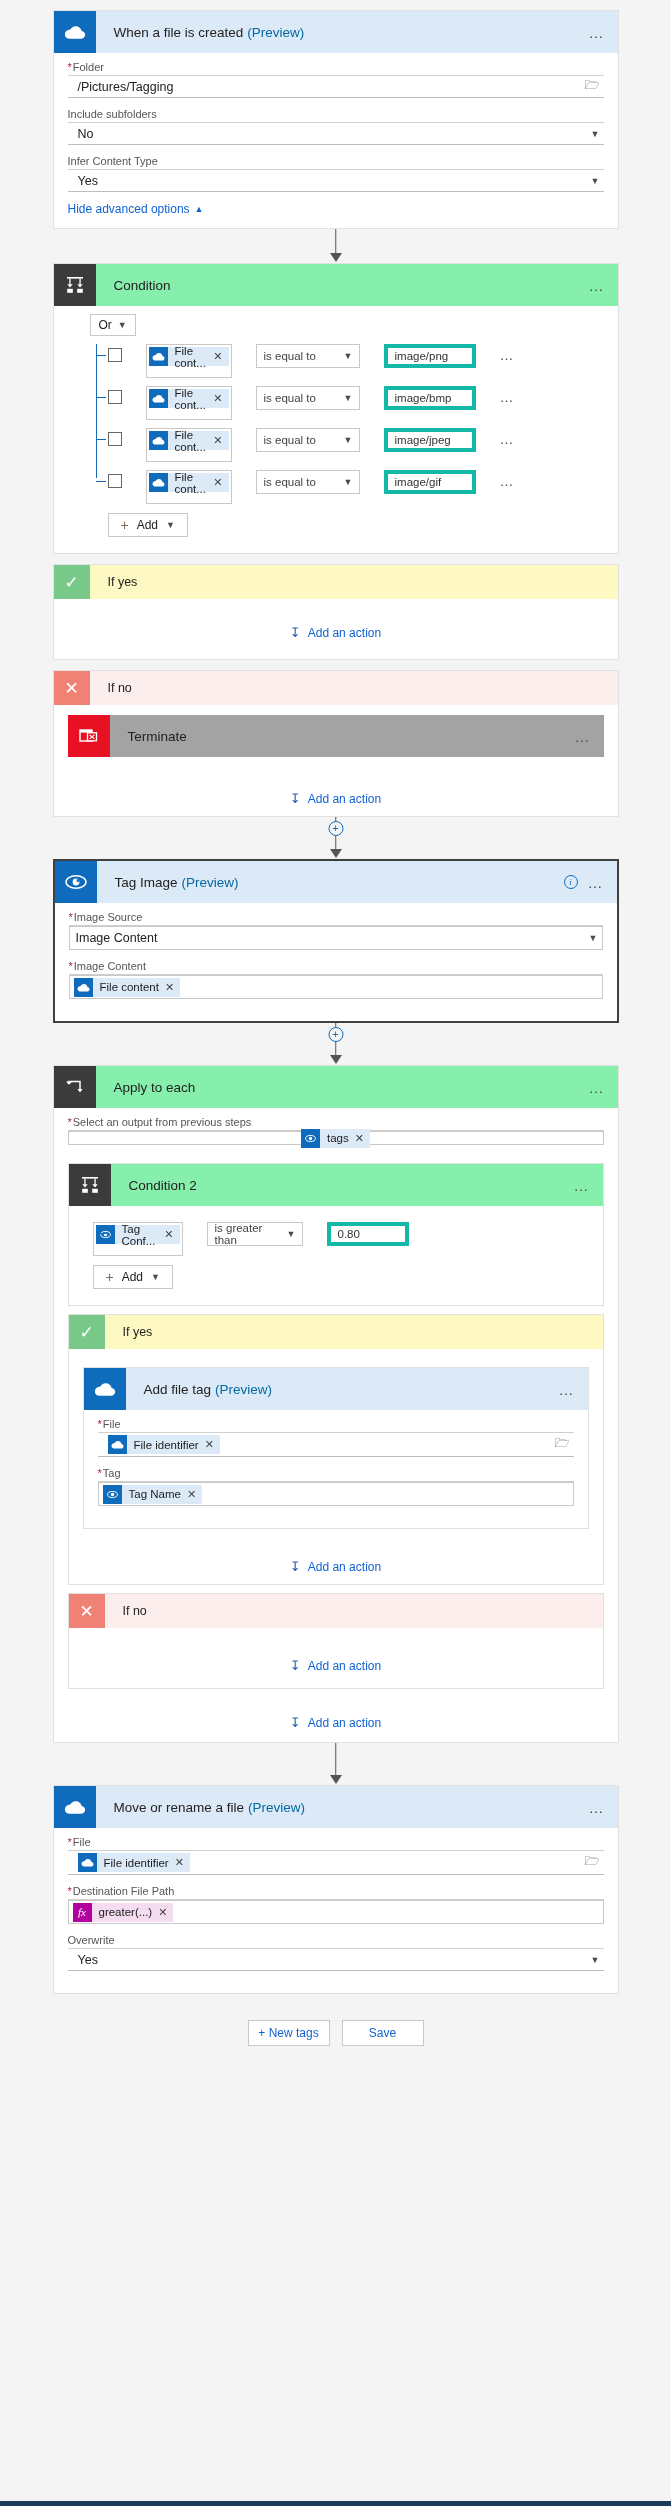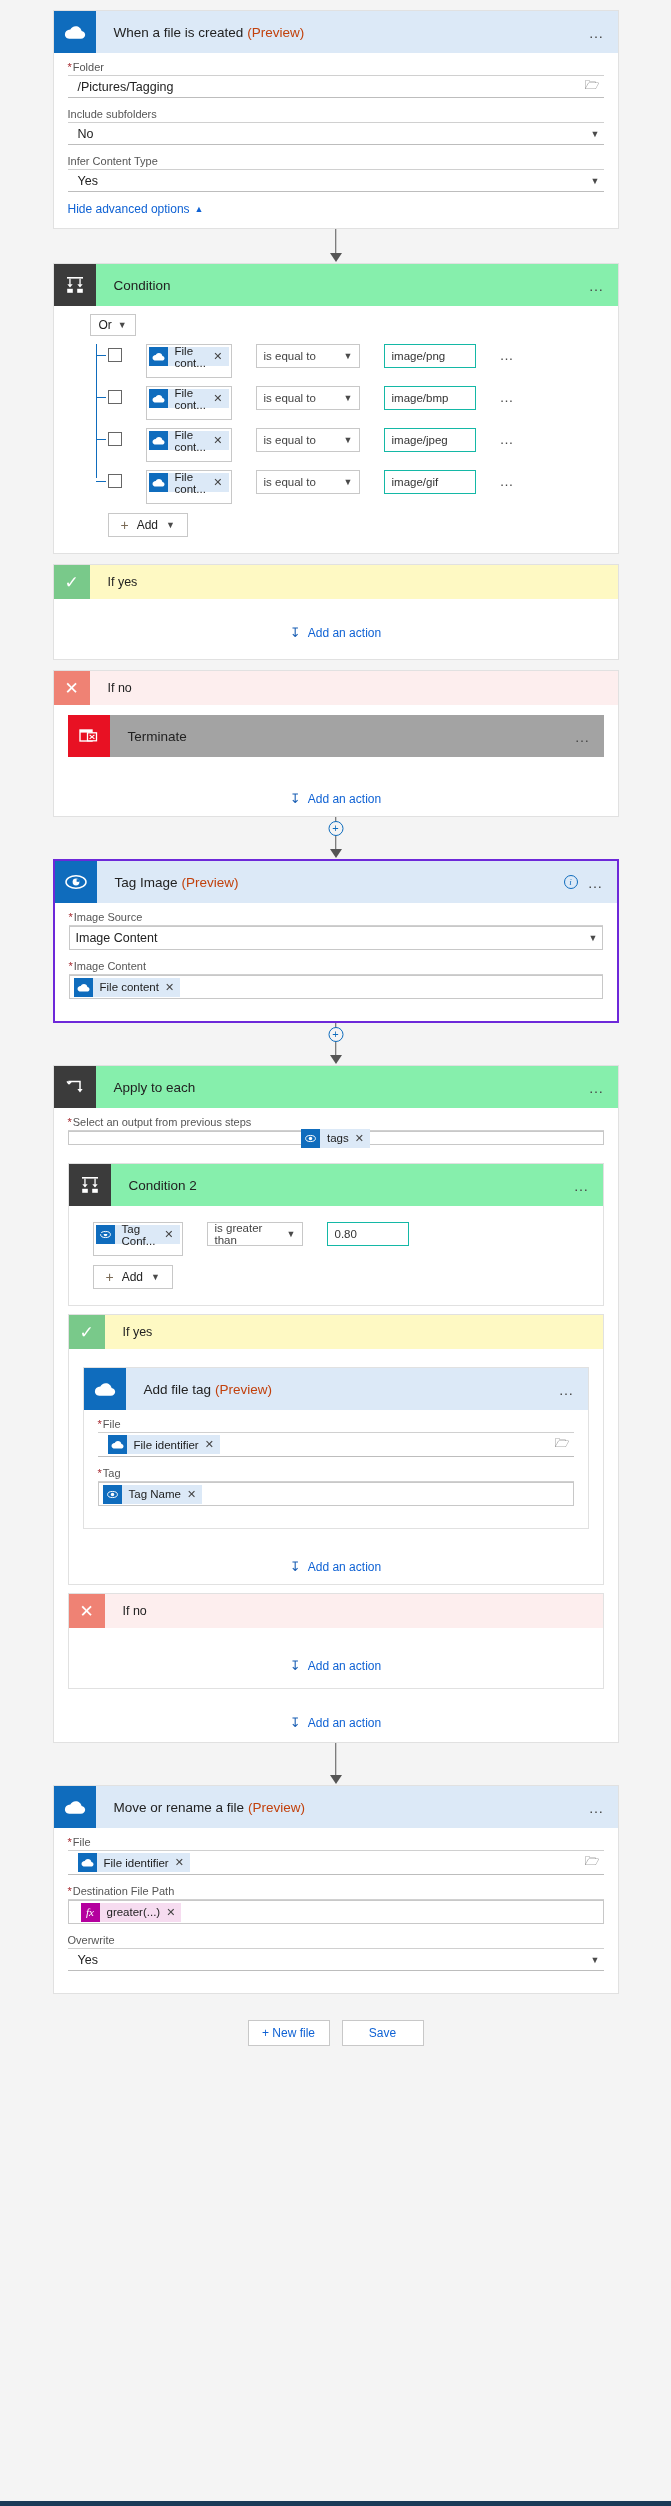--- a/index.html
+++ b/index.html
@@ -15,21 +15,21 @@
   }
   .canvas { width:671px; padding:10px 0 0 0; }
 
   
   .card {
     width:566px; margin:0 auto;
     background:#fff;
     border:1px solid #e1e1e1;
     position:relative;
   }
-  .card.selected { border:2px solid #6d28d9; }
+  .card.selected { border:2px solid #404040; }
   .card-head {
     display:flex; align-items:stretch;
     height:42px;
     background:#dce9f7;
     position:relative;
   }
   .card-head.grey { background:#86efac; }
   .card-head.pink { background:#a3a3a3; }
   .icon-box {
     width:42px; min-width:42px;
@@ -38,21 +38,21 @@
   }
   .icon-box.dark { background:#3b3b3b; }
   .icon-box.red  { background:#e81123; }
   .card-title {
     display:flex; align-items:center;
     padding-left:18px;
     font-size:13.5px; color:#222;
     flex:1;
     text-align:center;
   }
-  .card-title .preview { color:#c2410c; margin-left:4px; }
+  .card-title .preview { color:#0369a1; margin-left:4px; }
   .head-actions {
     display:flex; align-items:center; gap:10px;
     padding-right:12px;
   }
   .dots {
     letter-spacing:2px; color:#4a4a4a; font-size:15px;
     cursor:pointer; line-height:1; user-select:none;
   }
   .info-circle {
     width:14px;height:14px;border:1px solid #0f6cbd;border-radius:50%;
@@ -128,21 +128,21 @@
   .tok-field {
     width:86px; min-height:34px;
     border:1px solid #c8c8c8; background:#fff; padding:2px;
   }
   .op-field {
     width:104px; height:24px; border:1px solid #c8c8c8; background:#fff;
     display:flex; align-items:center; justify-content:space-between;
     padding:0 6px 0 7px; font-size:11.5px; color:#444;
   }
   .val-field {
-    width:92px; height:24px; border:1px solid #14b8a6; background:#fff;
+    width:92px; height:24px; border:4px solid #14b8a6; background:#fff;
     display:flex; align-items:center; padding-left:7px;
     font-size:11.5px; color:#333;
   }
   .row-dots { color:#4a4a4a; letter-spacing:2px; font-size:14px;
     padding-top:3px; cursor:pointer; }
   .add-btn {
     display:inline-flex; align-items:center; gap:8px;
     border:1px solid #c8c8c8; background:#fff;
     height:24px; padding:0 12px; font-size:12px; color:#222;
     margin:9px 0 4px 40px; cursor:pointer;
@@ -669,37 +669,37 @@
                 </svg>
             </span>
             <span class="ptxt">File identifier</span>
             <span class="px">✕</span>
           </span>
           <span class="folder-ico">🗁</span>
         </div>
       </div>
       <div class="field">
         <div class="field-label"><span class="req">*</span><span>Destination File Path</span></div>
-        <div class="field-input boxed" style="justify-content:flex-start;padding-left:12px">
+        <div class="field-input boxed" style="justify-content:flex-start;padding-left:4px">
           <span class="pill magenta">
             <span class="pico magenta">fx</span>
             <span class="ptxt">greater(...)</span>
             <span class="px">✕</span>
           </span>
         </div>
       </div>
       <div class="field">
         <div class="field-label">Overwrite</div>
         <div class="field-input">
           <span>Yes</span>
           <span class="chev">▼</span>
         </div>
       </div>
     </div>
   </div>
 
   <div class="footer">
-    <div class="fbtn">+ New file</div>
+    <div class="fbtn">+ New tags</div>
     <div class="fbtn">Save</div>
   </div>
 </div>
 
 <div class="bottombar"></div>
 
 </body></html>

